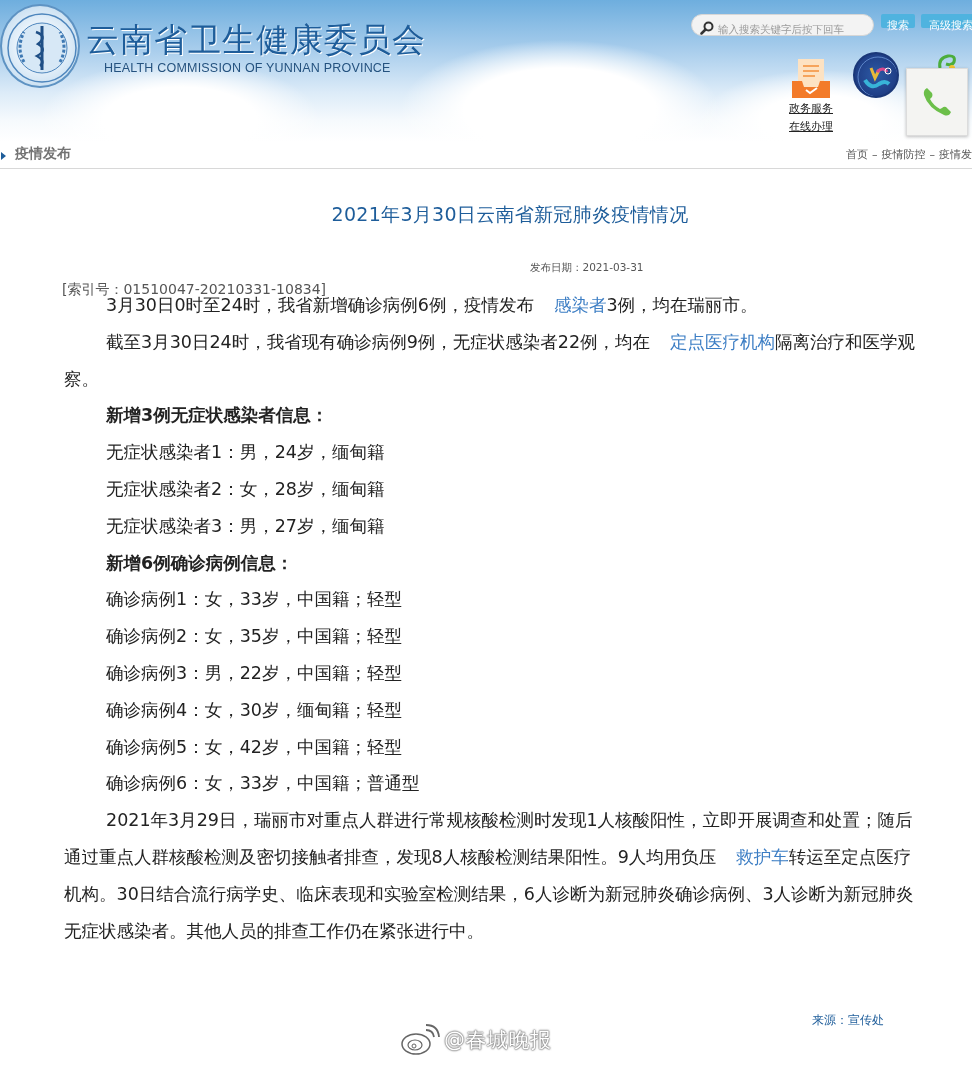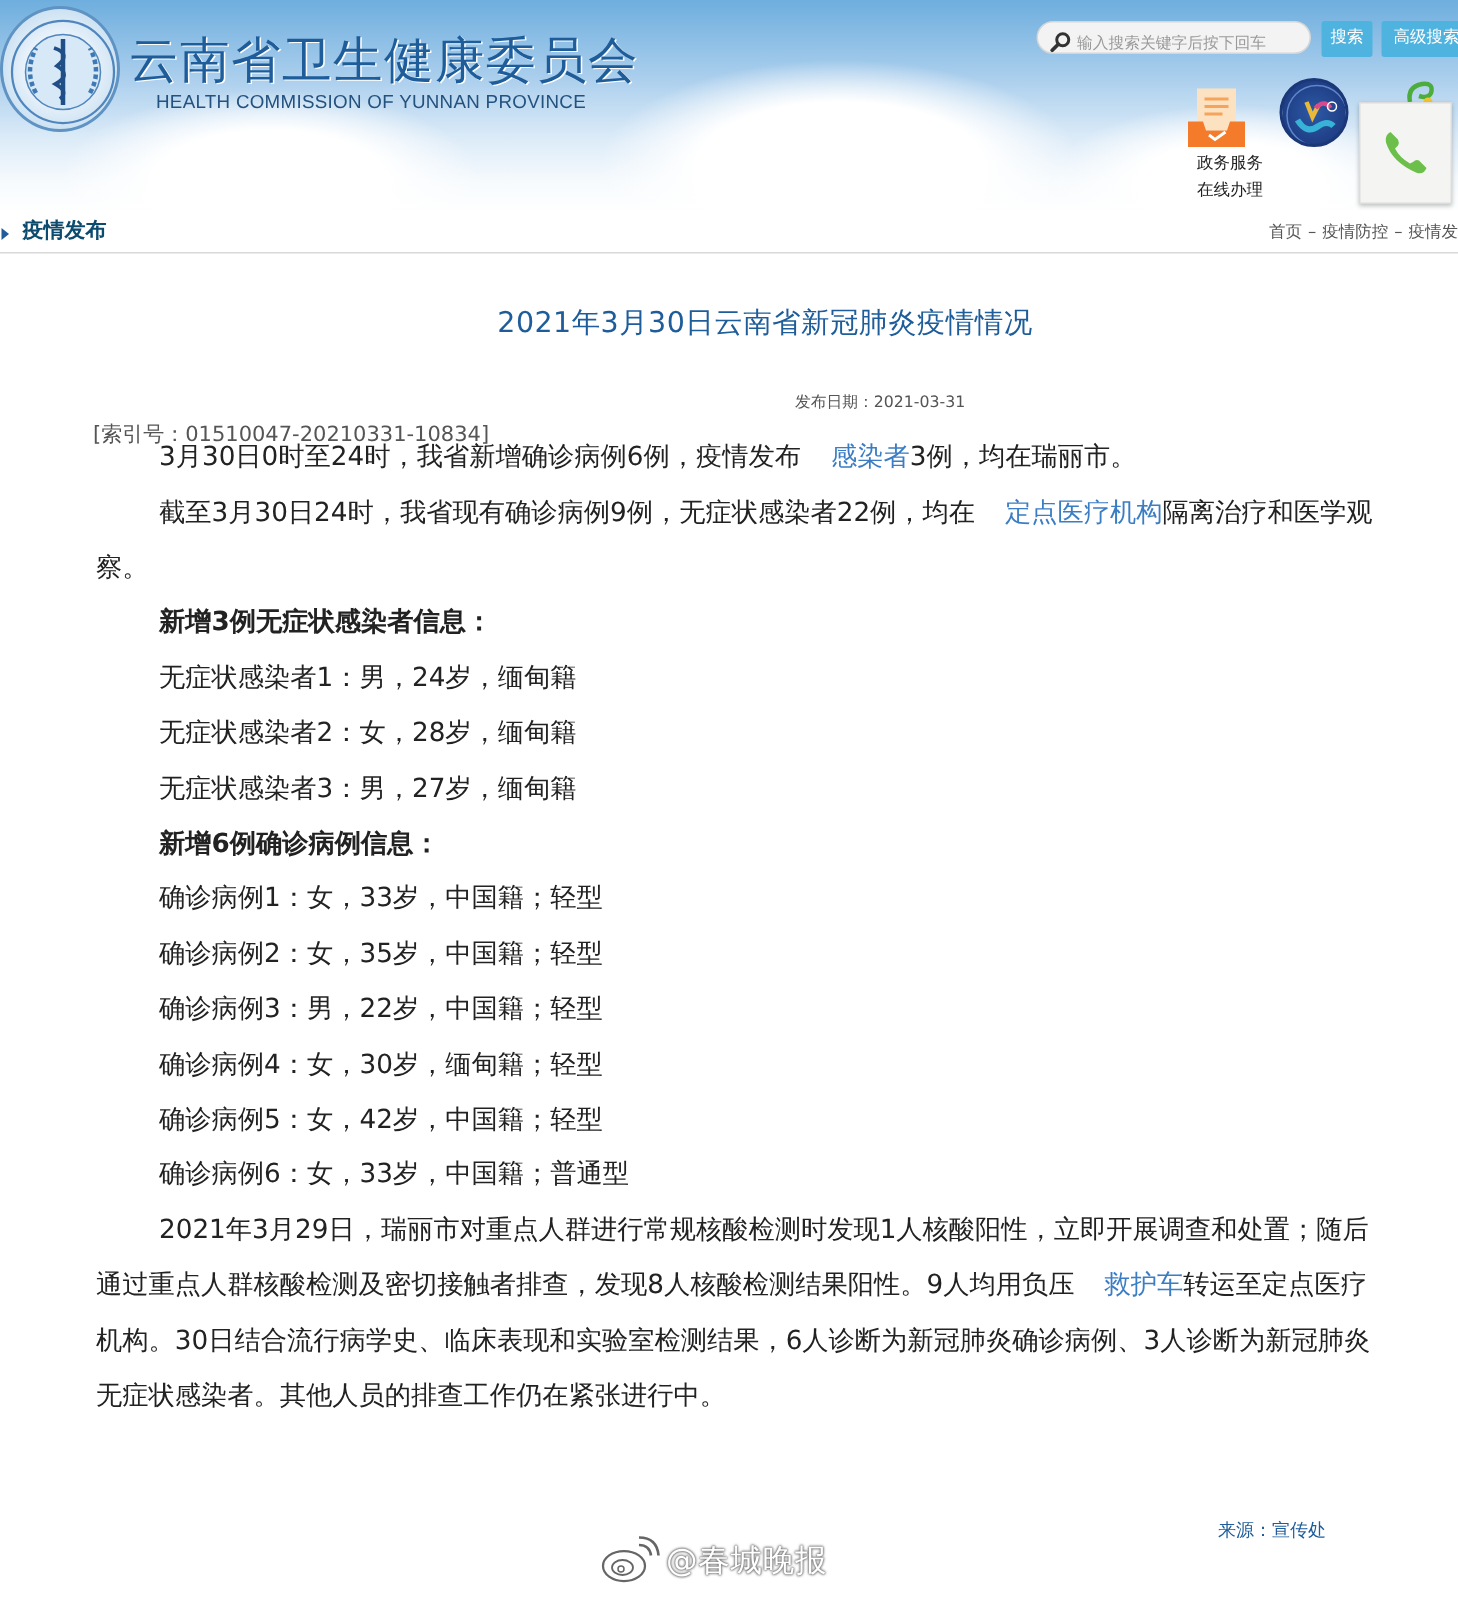--- a/index.html
+++ b/index.html
@@ -36,31 +36,31 @@
     background: #f3f3f3; border: 1px solid #d6d6d6; border-radius: 11px;
     display: flex; align-items: flex-end; padding-left: 8px;
   }
   .search-box svg { flex: none; }
   .search-input {
     border: none; background: transparent; outline: none; font-size: 10.5px; color: #999;
     margin-left: 4px; width: 150px; font-family: "DejaVu Sans", sans-serif;
   }
   .search-input::placeholder { color: #9a9a9a; }
   .btn {
-    position: absolute; top: 14px; height: 24px; background: #4fb3df; color: #fff;
+    position: absolute; top: 14px; height: 14px; background: #4fb3df; color: #fff;
     font-size: 11px; line-height: 22px; text-align: center; border-radius: 2px; border: none;
-    font-family: Liberation Mono, monospace;
+    font-family: Liberation Serif, serif;
   }
   .btn-search { left: 881px; width: 34px; }
   .btn-advanced { left: 921px; width: 60px; }
 
   .service-icon { position: absolute; left: 790px; top: 57px; width: 42px; height: 42px; }
   .service-label {
-    position: absolute; left: 780px; top: 100px; width: 62px; text-align: right;
-    font-size: 11px; line-height: 18px; color: #222;
+    position: absolute; left: 780px; top: 100px; width: 62px; text-align: center;
+    font-size: 11px; line-height: 18px; color: #222; text-decoration: underline;
   }
   .badge-emblem {
     position: absolute; left: 853px; top: 52px; width: 46px; height: 46px; border-radius: 50%;
     background: radial-gradient(circle at 50% 50%, #2d5aa5 0%, #1f3e86 70%, #17306a 100%);
     border: 2px solid #1a3778; overflow: hidden;
   }
   .green-logo { position: absolute; left: 934px; top: 50px; width: 30px; height: 24px; }
   .phone-widget {
     position: absolute; left: 906px; top: 68px; width: 62px; height: 68px;
     background: #f4f4f2; border: 1px solid #dcdcdc; box-shadow: 0 1px 3px rgba(0,0,0,0.25);
@@ -70,21 +70,21 @@
   
   .section-bar {
     position: absolute; left: 0; top: 142px; width: 972px; height: 27px;
     border-bottom: 1px solid #d8d8d8; background: #ffffff;
   }
   .section-bullet {
     position: absolute; left: 1px; top: 10px; width: 0; height: 0;
     border-top: 4px solid transparent; border-bottom: 4px solid transparent; border-left: 5px solid #1e5d9a;
   }
   .section-title {
-    position: absolute; left: 15px; top: 3px; font-size: 14px; font-weight: bold; color: #0c4a6e;
+    position: absolute; left: 15px; top: 3px; font-size: 14px; font-weight: bold; color: #737373;
   }
   .breadcrumb {
     position: absolute; right: 0; top: 5px; font-size: 11px; color: #555; white-space: nowrap;
   }
   .breadcrumb span { display: inline-block; }
   .breadcrumb .sep { margin: 0 4px; color: #555; }
   .breadcrumb a { color: #555; text-decoration: none; }
 
   
   .article-title {

